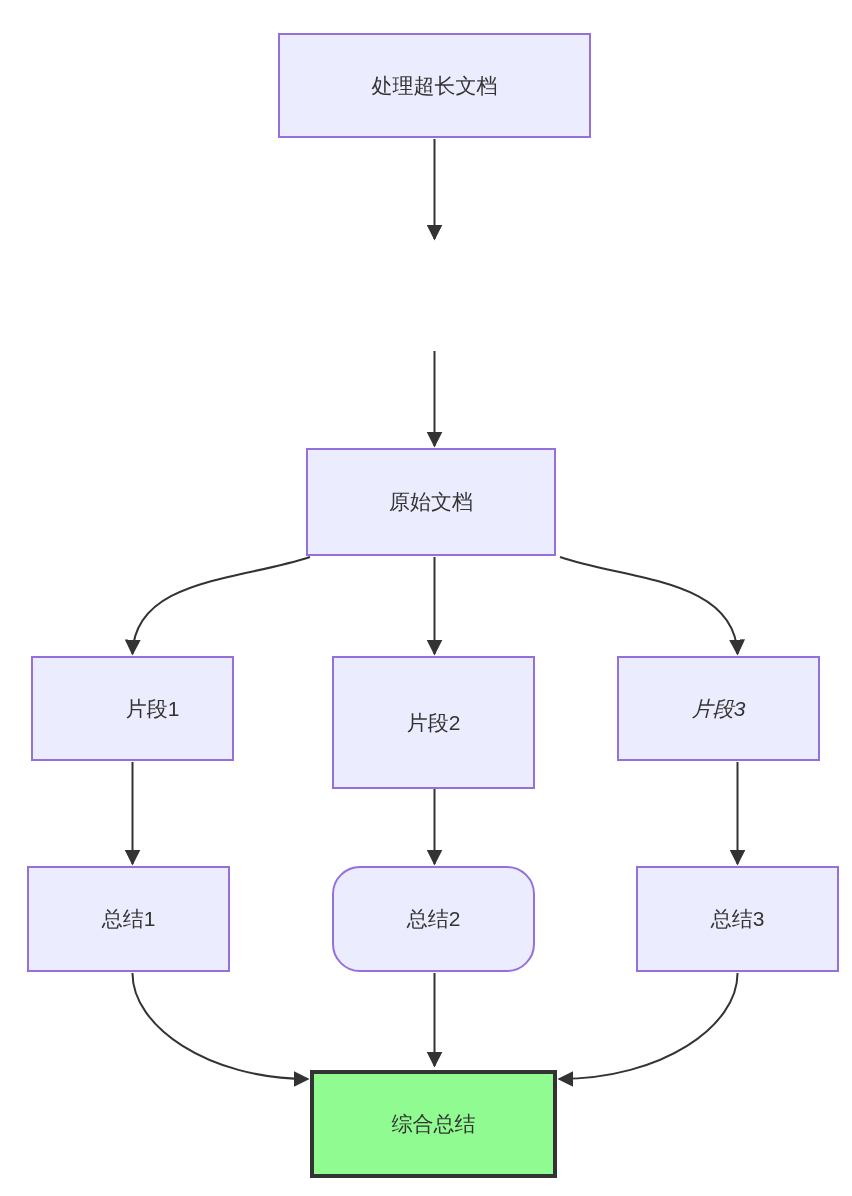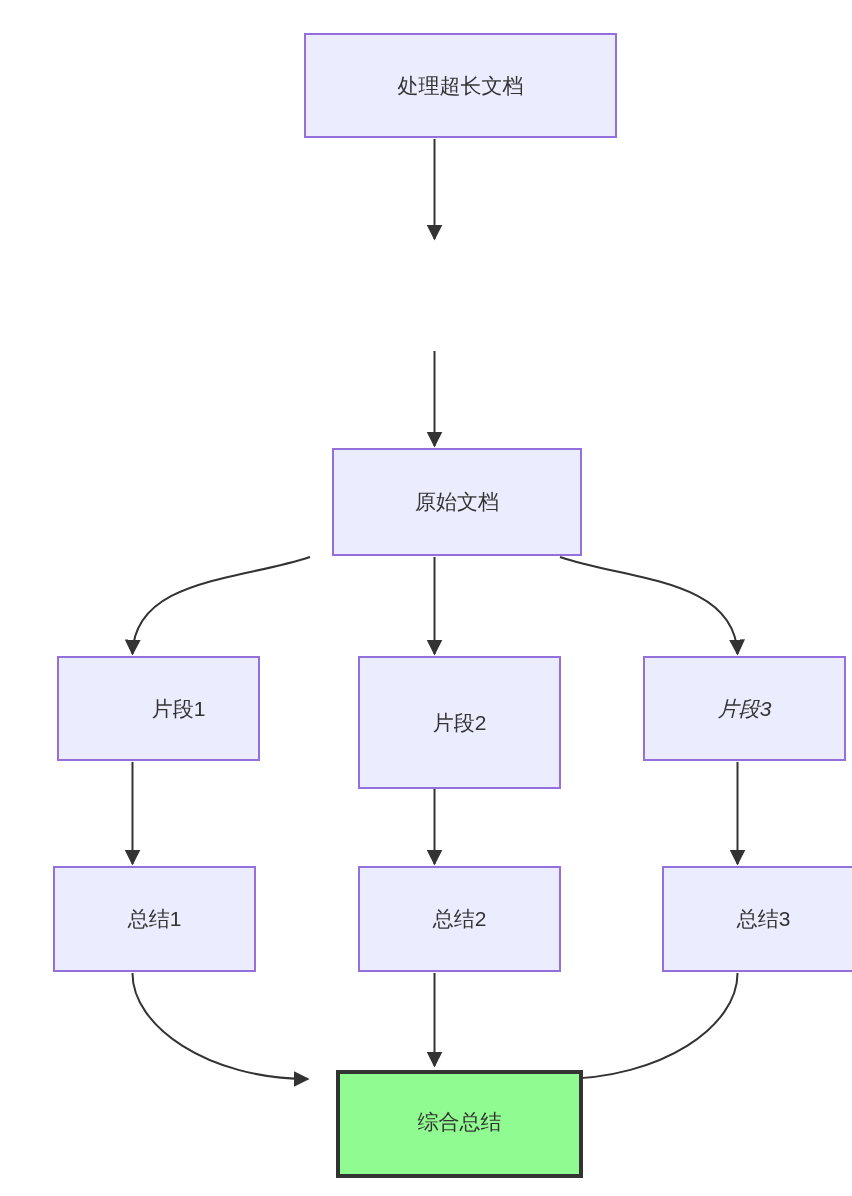--- a/index.html
+++ b/index.html
@@ -30,21 +30,20 @@
     box-sizing: border-box;
     display: flex;
     align-items: center;
     justify-content: center;
     text-align: center;
     font-size: 21px;
     line-height: 1.3;
     color: var(--text, #333333);
     background: var(--node-fill, #ECECFF);
     border: 2px solid var(--node-border, #9370DB);
-    margin-left: 26px;
   }
   .node.highlight {
     background: var(--highlight-fill, #BABAF7);
     border: 4px solid var(--strong-border, #333333);
   }
   .node.success {
     background: var(--success-fill, #90FB90);
     border: 4px solid var(--strong-border, #333333);
   }
 </style>
@@ -94,25 +93,25 @@
   </div>
 
   <div class="node" style="left:617px; top:656px; width:203px; height:105px;font-style:italic;">
     <span>片段3</span>
   </div>
 
   <div class="node" style="left:27px; top:866px; width:203px; height:106px;">
     <span>总结1</span>
   </div>
 
-  <div class="node" style="left:332px; top:866px; width:203px; height:106px;">
+  <div class="node" style="left:332px; top:866px; width:203px; height:106px;border-radius:28px;">
     <span>总结2</span>
   </div>
 
   <div class="node" style="left:636px; top:866px; width:203px; height:106px;justify-content:center;">
     <span>总结3</span>
   </div>
 
-  <div class="node success" style="left:310px; top:1070px; width:247px; height:108px;font-family:Liberation Mono, monospace;">
+  <div class="node success" style="left:310px; top:1070px; width:247px; height:108px;">
     <span>综合总结</span>
   </div>
 
 </div>
 
 </body></html>

